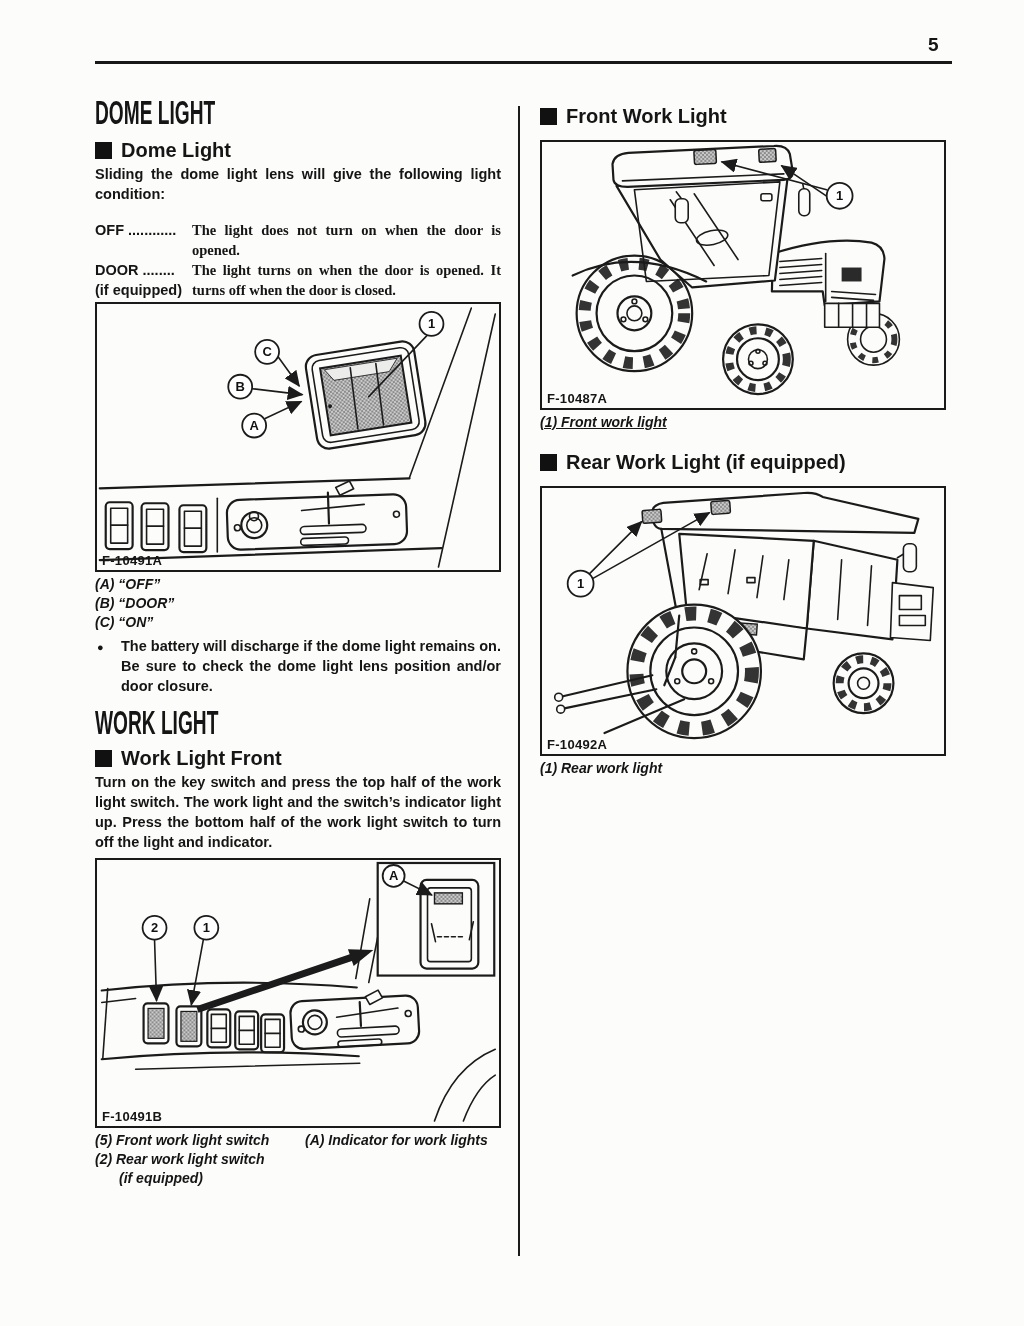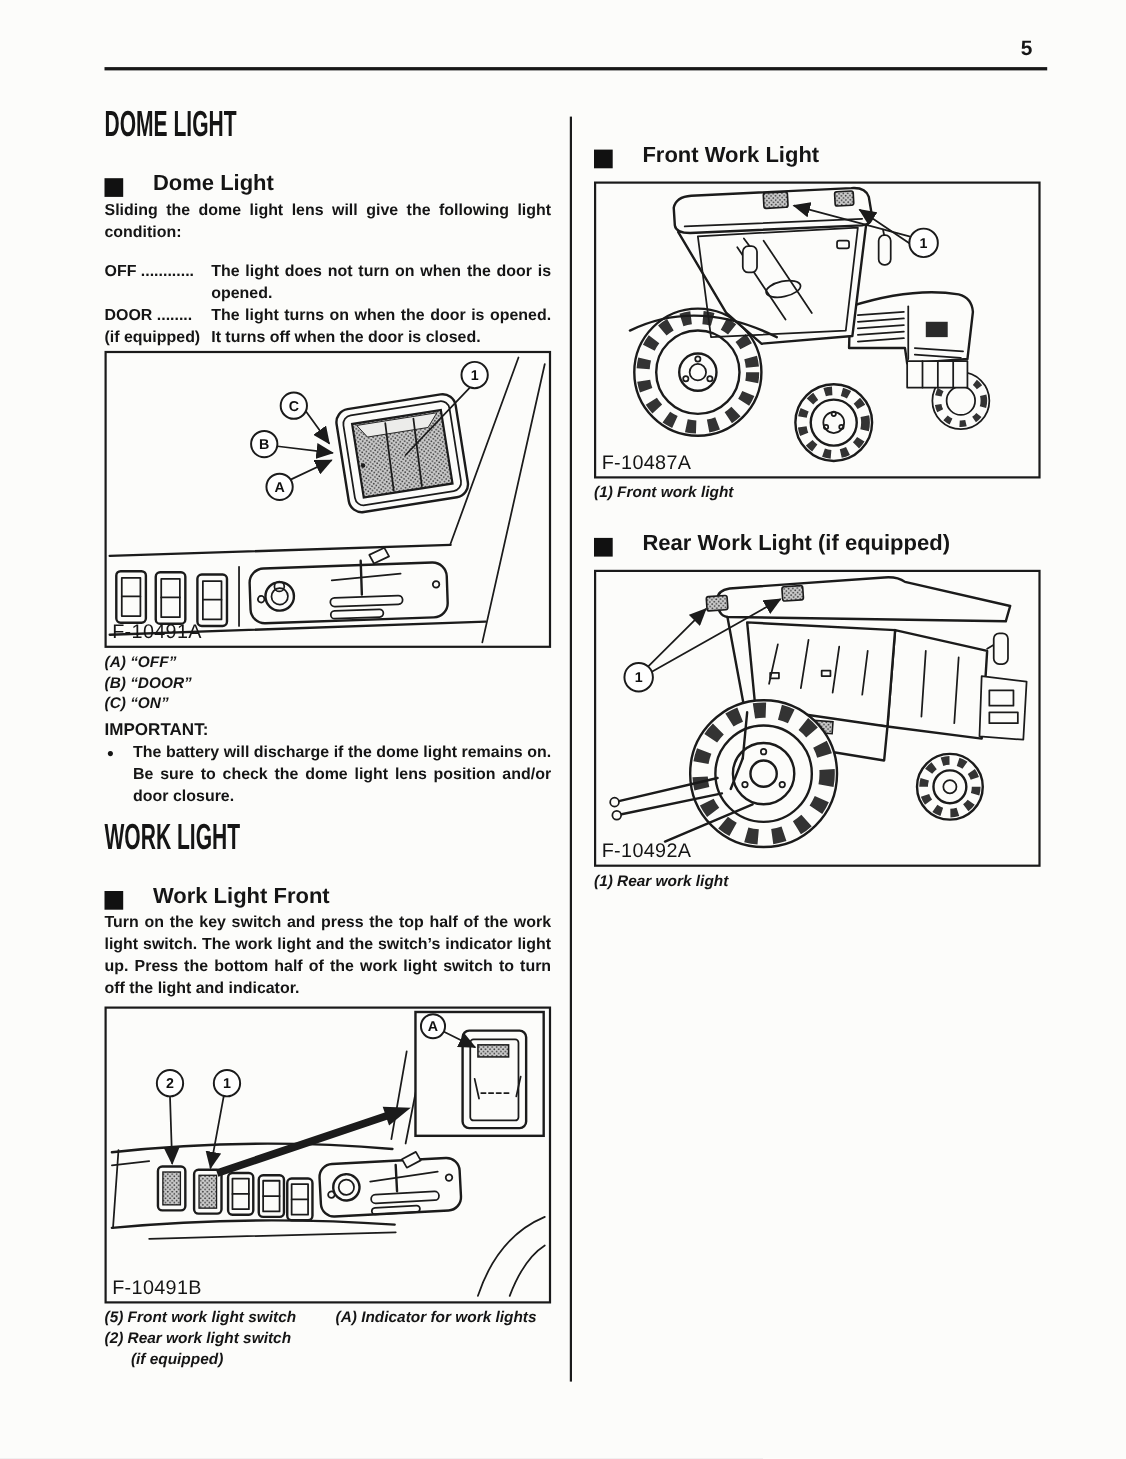--- a/index.html
+++ b/index.html
@@ -15,53 +15,53 @@
 
   .col { position:absolute; width:406px; }
   .col-left  { left:95px;  top:96px;  }
   .col-right { left:540px; top:104px; }
 
   h1.sec {
     font-size:33px; font-weight:bold; letter-spacing:0;
     transform:scaleX(0.58); transform-origin:left center;
     white-space:nowrap; line-height:34px; margin-bottom:8px;
   }
-  .subhead { display:flex; align-items:flex-end; gap:27px; height:24px; margin-bottom:2px;margin-top:25px; }
+  .subhead { display:flex; align-items:center; gap:9px; height:24px; margin-bottom:2px; }
   .subhead .sq { width:17px; height:17px; background:#111; flex:none; }
   .subhead .t { font-size:20px; font-weight:bold; white-space:nowrap; }
 
   .body-text { font-size:14.5px; font-weight:bold; line-height:20px; text-align:justify; }
   .intro { margin-bottom:16px; }
 
   .deflist { margin-bottom:2px; }
   .defrow { display:flex; }
   .defrow .term { width:97px; flex:none; font-size:14.5px; font-weight:bold; line-height:20px; white-space:pre-line; }
-  .defrow .def  { flex:1; font-size:14.5px; font-weight:bold; line-height:20px; text-align:justify; }
+  .defrow .def  { flex:1; font-size:14.5px; font-weight:bold; line-height:20px; text-align:justify;font-family:Liberation Serif, serif; }
 
   .figbox {
     position:relative; width:406px; height:270px;
     border:2px solid #1a1a1a; background:#fcfcfa; margin-bottom:3px;
   }
   .figid {
-    position:absolute; left:5px; bottom:2px; font-size:18px; font-weight:normal;
+    position:absolute; left:5px; bottom:2px; font-size:13px; font-weight:bold;
     letter-spacing:0.3px; background:transparent;
   }
   .caps { display:flex; margin-bottom:4px; }
   .caps .c1 { width:210px; flex:none; }
   .caps .c2 { flex:1; }
   .capline { font-size:14px; font-weight:bold; font-style:italic; line-height:19px; white-space:nowrap; }
   .capline.indent { padding-left:24px; }
 
   .important { margin-bottom:10px; }
   .imp-head { font-size:15.5px; font-weight:bold; line-height:21px; }
   .imp-row { display:flex; }
   .imp-bullet { width:26px; flex:none; font-size:11px; line-height:20px; padding-top:1px; padding-left:2px; }
   .imp-text { flex:1; }
 
-  .mb6 { margin-bottom:6px; } .mb12 { margin-bottom:12px; } .mb18 { margin-bottom:18px; }
+  .mb6 { margin-bottom:6px; } .mb12 { margin-bottom:12px; } .mb18 { margin-bottom:18px;text-decoration:underline; }
 
   
   svg { display:block; }
   .ln   { stroke:#1b1b1b; stroke-width:1.6; fill:none; stroke-linecap:round; stroke-linejoin:round; }
   .ln2  { stroke:#1b1b1b; stroke-width:2.2; fill:none; stroke-linecap:round; stroke-linejoin:round; }
   .lnw  { stroke:#1b1b1b; stroke-width:2.2; fill:#fcfcfa; stroke-linejoin:round; }
   .lnw1 { stroke:#1b1b1b; stroke-width:1.6; fill:#fcfcfa; stroke-linejoin:round; }
   .tread { stroke:#333; fill:none; }
   .co-circle { fill:#fff; stroke:#1b1b1b; stroke-width:1.8; }
   svg text.co { font:bold 13px "Liberation Sans", sans-serif; fill:#111; text-anchor:middle; }
@@ -181,21 +181,20 @@
 
     <div class="caps">
       <div class="c2">
         <div class="capline">(A) “OFF”</div>
         <div class="capline">(B) “DOOR”</div>
         <div class="capline">(C) “ON”</div>
       </div>
     </div>
 
     <div class="important">
-      <div class="imp-head">IMPORTANT:</div>
       <div class="imp-row">
         <span class="imp-bullet">●</span>
         <span class="imp-text body-text">The battery will discharge if the dome light remains on. Be sure to check the dome light lens position and/or door closure.</span>
       </div>
     </div>
 
     <h1 class="sec" style="margin-bottom:6px;">WORK LIGHT</h1>
 
     <div class="subhead">
       <span class="sq"></span>

